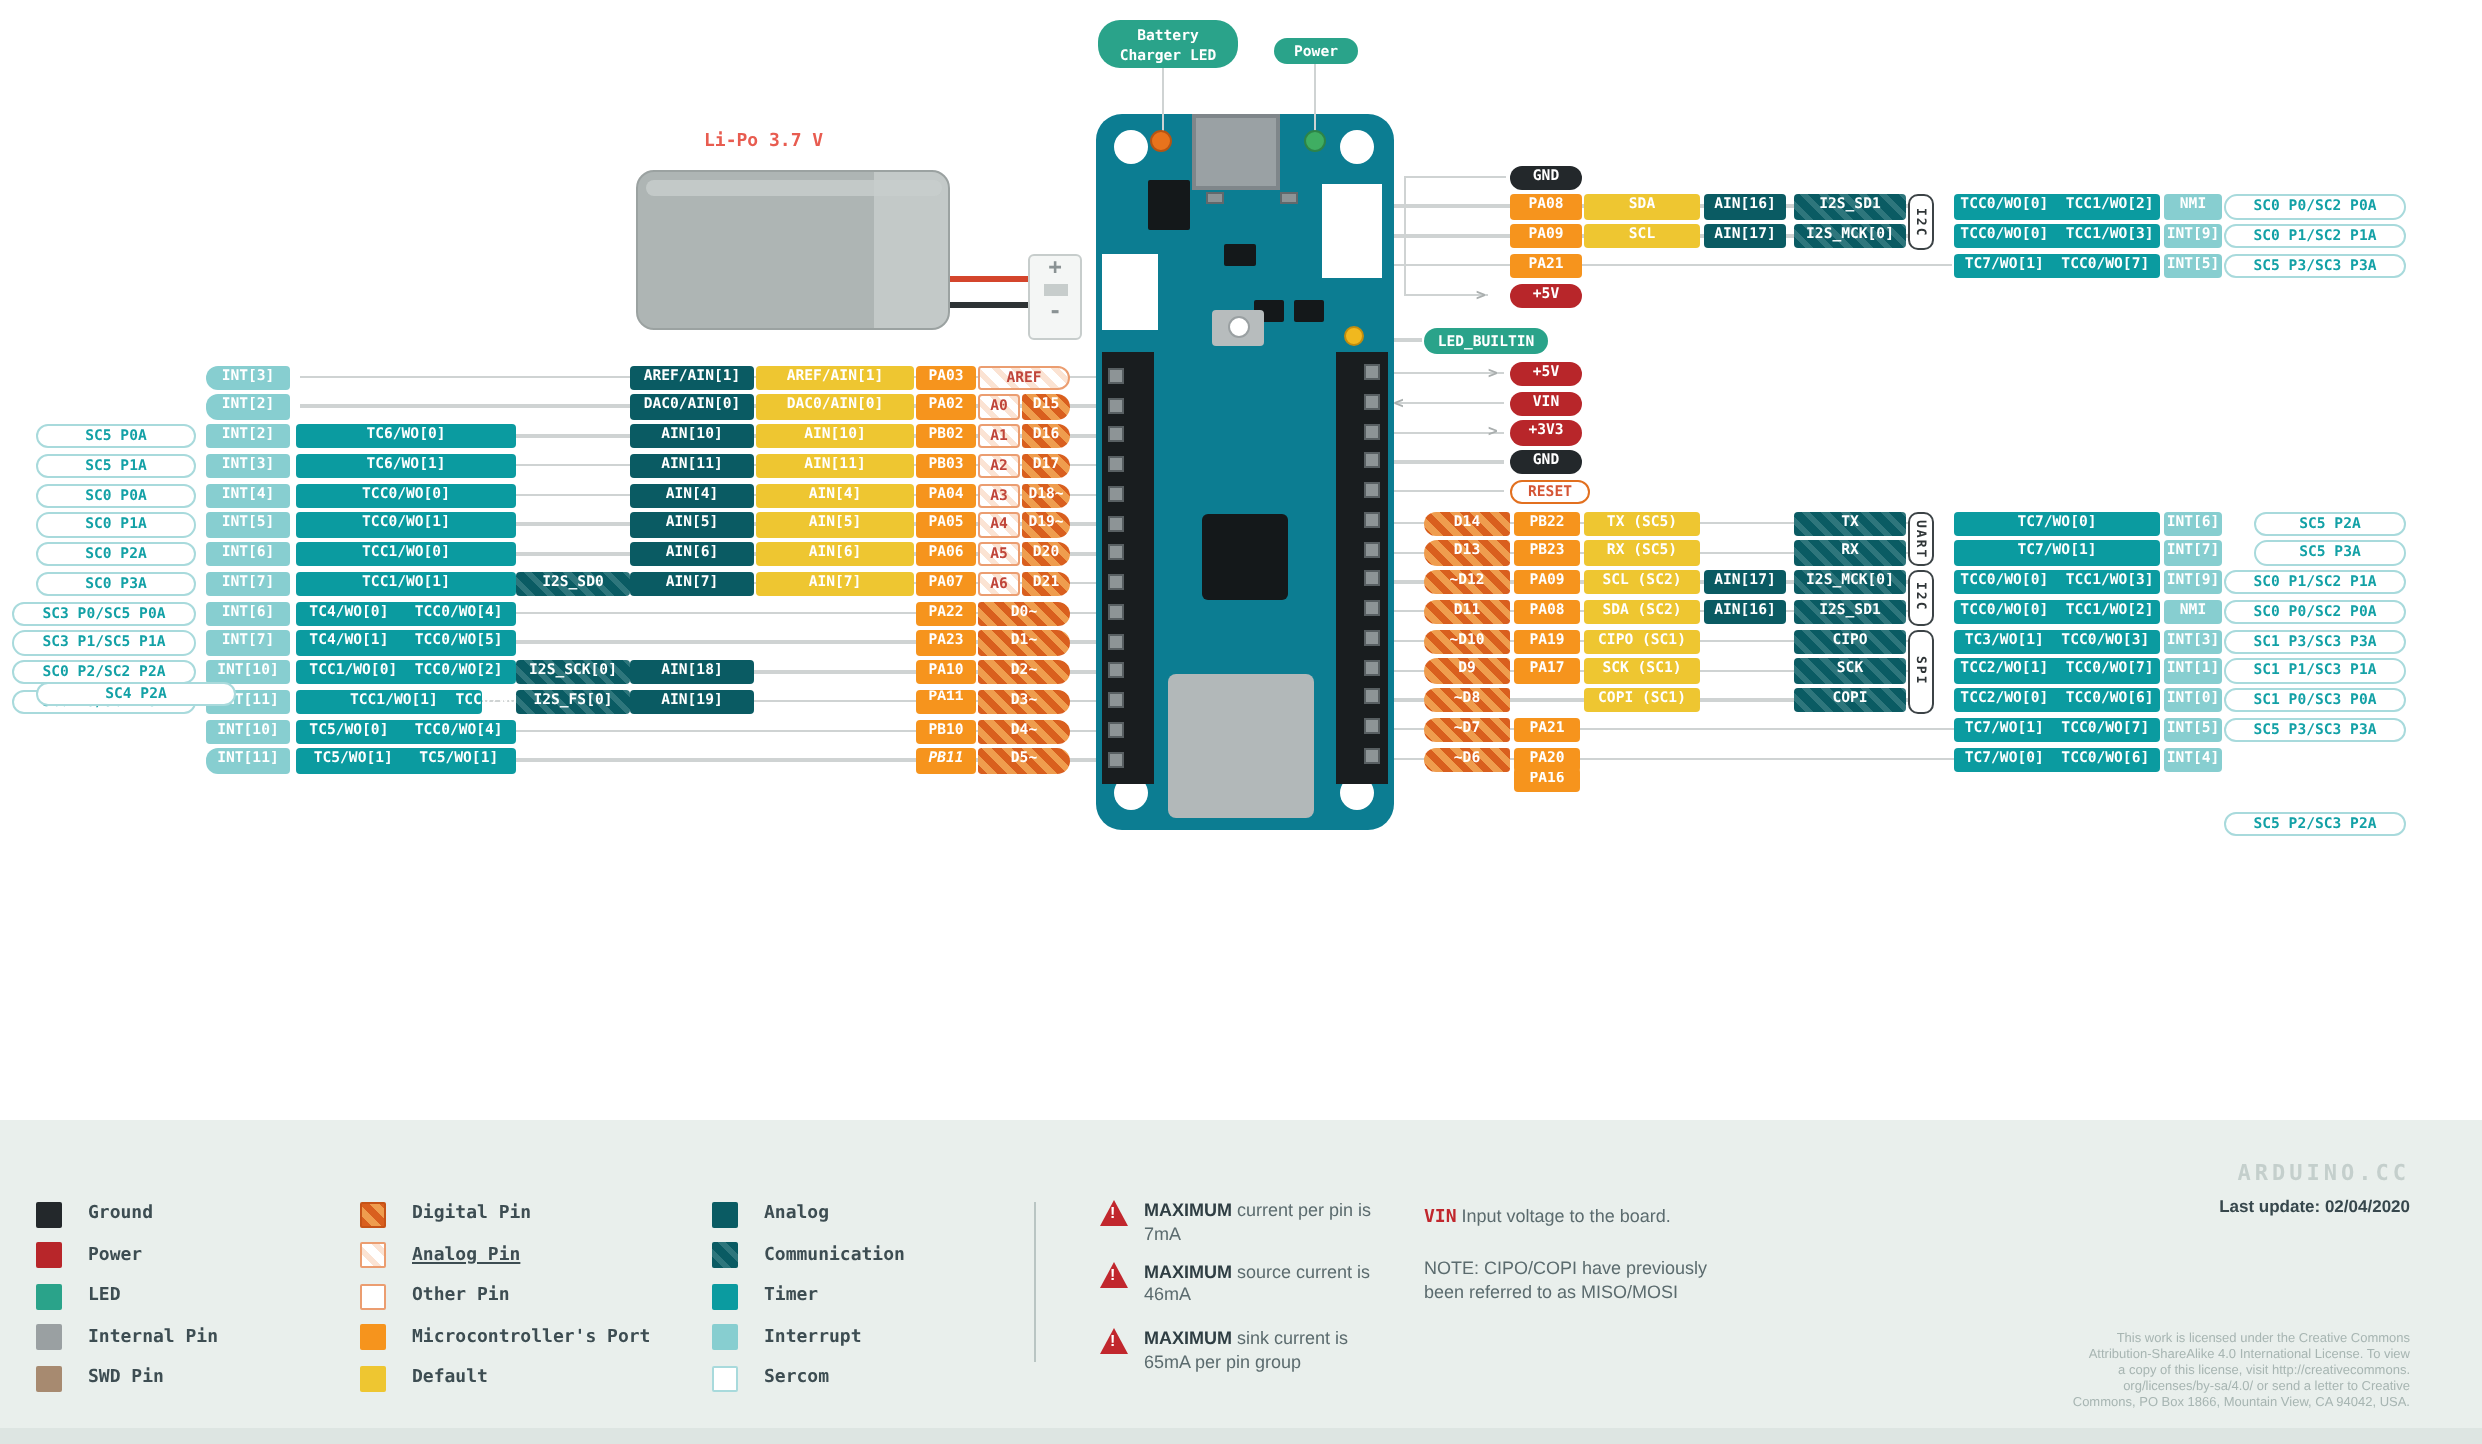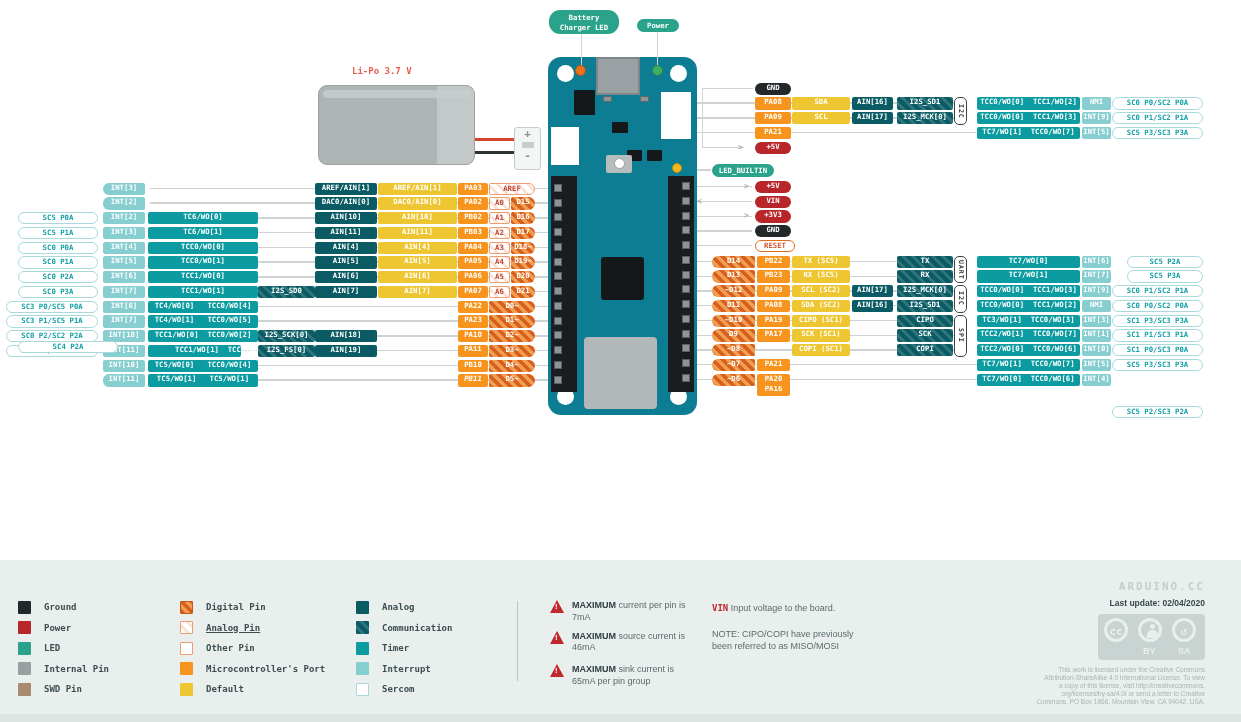--- a/index.html
+++ b/index.html
@@ -447,28 +447,18 @@
       <div class="warn-text" style="left: 572px; top: 630.5px;"><b>MAXIMUM</b> source current is 46mA</div>
       <div class="tri" style="left: 550px; top: 664px;"></div>
       <div class="warn-text" style="left: 572px; top: 664px;"><b>MAXIMUM</b> sink current is 65mA per pin group</div>
     </div>
   <div class="note" style="left:712px;top:603px;"><span class="vin-label">VIN</span><span> Input voltage to the board.</span></div>
   <div class="note" style="left:712px;top:629px;">NOTE: CIPO/COPI have previously
 been referred to as MISO/MOSI</div>
 
   <div id="brand">ARDUINO.CC</div>
   <div id="lastupdate">Last update: 02/04/2020</div>
-  <div id="ccbadge">
-    <div class="cc-circle" style="left:6px;">cc</div>
-    <div class="cc-circle" style="left:40px;">
-        <span class="person-head"></span>
-        <span class="person-body"></span>
-      </div>
-    <div class="cc-circle" style="left:74px;">↺</div>
-    <div class="cc-sub" style="left:45px;">BY</div>
-    <div class="cc-sub" style="left:80px;">SA</div>
-  </div>
   <div id="license">This work is licensed under the Creative Commons
 Attribution-ShareAlike 4.0 International License. To view
 a copy of this license, visit http://creativecommons.
 org/licenses/by-sa/4.0/ or send a letter to Creative
 Commons, PO Box 1866, Mountain View, CA 94042, USA.</div>
 </div>
 
 </body></html>

